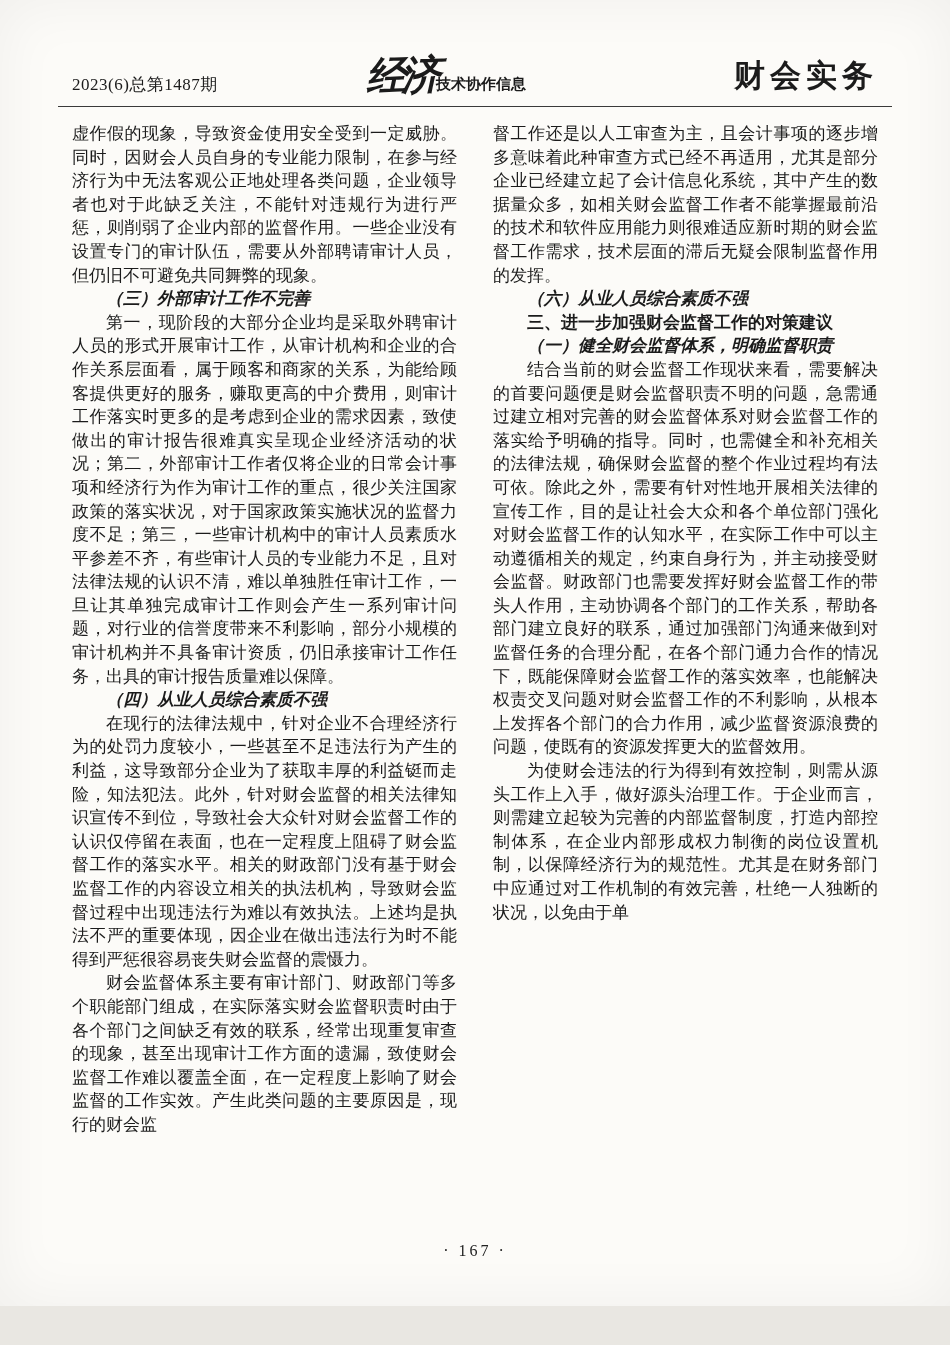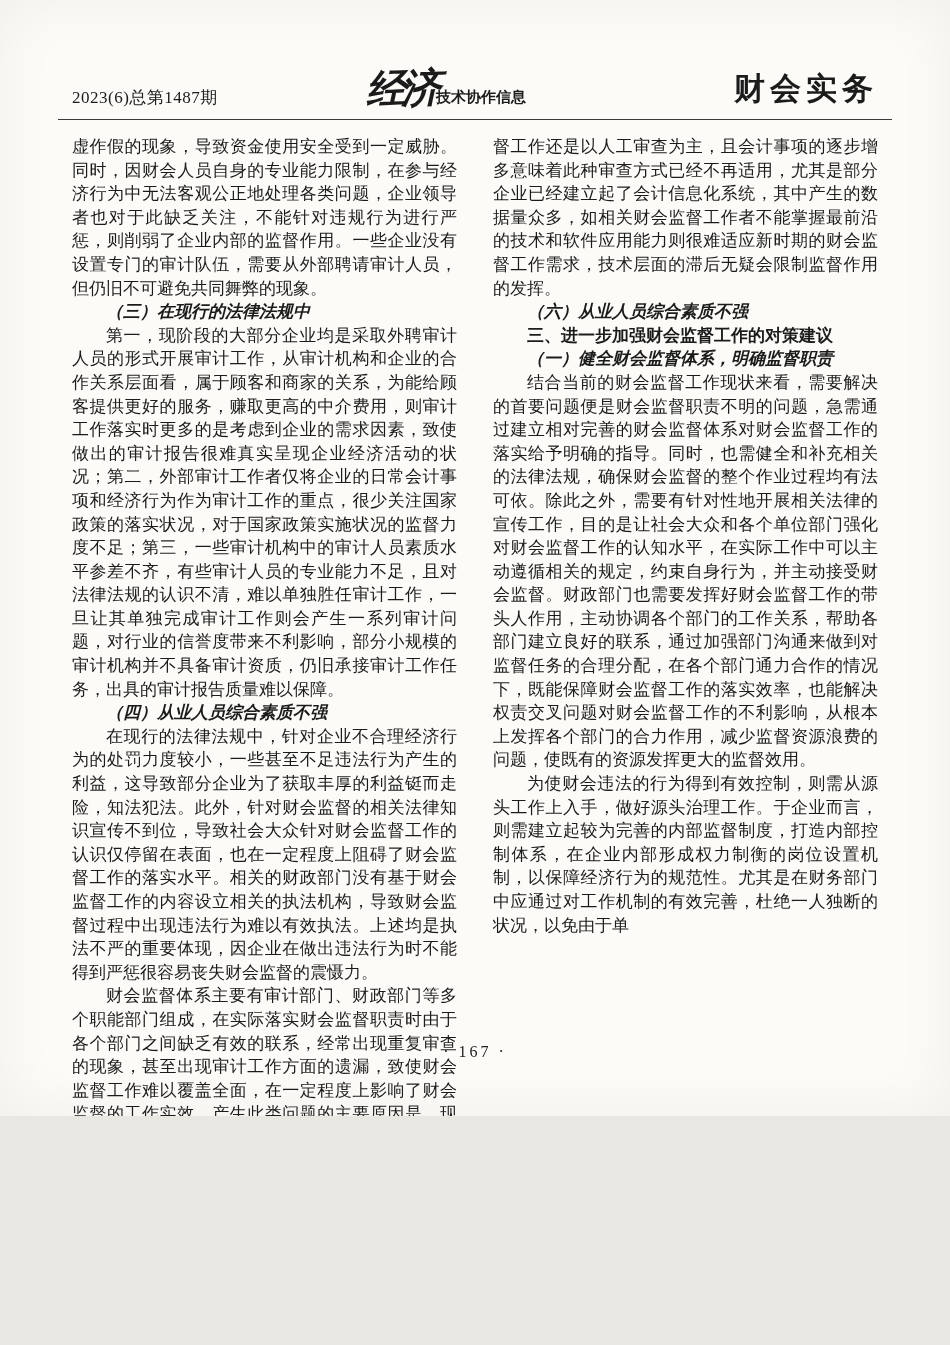--- a/index.html
+++ b/index.html
@@ -1,23 +1,23 @@
 <!DOCTYPE html>
 <html><head>
 <meta charset="utf-8">
 <style>
   html, body { margin: 0; padding: 0; background: #e9e7e2; }
   .page {
     position: relative;
     width: 950px;
-    height: 1116px;
+    height: 1306px;
     margin: 0 auto;
     background: #fcfbf8;
     box-sizing: border-box;
-    padding-top: 63px;
+    padding-top: 50px;
     color: #1b1b1b;
     font-family: "Liberation Serif", "DejaVu Serif", serif;
     box-shadow: inset 0 0 60px rgba(0,0,0,0.05);
     overflow: hidden;
   }
   .page-header {
     display: flex;
     align-items: flex-end;
     justify-content: space-between;
     padding: 0 72px;
@@ -79,21 +79,21 @@
     font-weight: 600;
   }
   .section-heading {
     font-family: "Liberation Sans", "DejaVu Sans", sans-serif;
     font-weight: 700;
     font-style: normal;
   }
   .page-footer {
     position: absolute;
     left: 0; right: 0;
-    bottom: 55px;
+    bottom: 46px;
     text-align: center;
   }
   .page-number {
     font-size: 16px;
     letter-spacing: 3px;
     color: #222;
   }
 </style>
 </head>
 <body>
@@ -108,21 +108,21 @@
     </div>
     <div class="section-title">财会实务</div>
   </header>
 
   <div class="header-rule"></div>
 
   <main class="columns">
 
     <section class="col">
       <p class="cont">虚作假的现象，导致资金使用安全受到一定威胁。同时，因财会人员自身的专业能力限制，在参与经济行为中无法客观公正地处理各类问题，企业领导者也对于此缺乏关注，不能针对违规行为进行严惩，则削弱了企业内部的监督作用。一些企业没有设置专门的审计队伍，需要从外部聘请审计人员，但仍旧不可避免共同舞弊的现象。</p>
-      <p class="sub-heading">（三）在现行的法律法规中</p>
+      <p class="sub-heading">（三）外部审计工作不完善</p>
       <p>第一，现阶段的大部分企业均是采取外聘审计人员的形式开展审计工作，从审计机构和企业的合作关系层面看，属于顾客和商家的关系，为能给顾客提供更好的服务，赚取更高的中介费用，则审计工作落实时更多的是考虑到企业的需求因素，致使做出的审计报告很难真实呈现企业经济活动的状况；第二，外部审计工作者仅将企业的日常会计事项和经济行为作为审计工作的重点，很少关注国家政策的落实状况，对于国家政策实施状况的监督力度不足；第三，一些审计机构中的审计人员素质水平参差不齐，有些审计人员的专业能力不足，且对法律法规的认识不清，难以单独胜任审计工作，一旦让其单独完成审计工作则会产生一系列审计问题，对行业的信誉度带来不利影响，部分小规模的审计机构并不具备审计资质，仍旧承接审计工作任务，出具的审计报告质量难以保障。</p>
       <p class="sub-heading">（四）从业人员综合素质不强</p>
       <p>在现行的法律法规中，针对企业不合理经济行为的处罚力度较小，一些甚至不足违法行为产生的利益，这导致部分企业为了获取丰厚的利益铤而走险，知法犯法。此外，针对财会监督的相关法律知识宣传不到位，导致社会大众针对财会监督工作的认识仅停留在表面，也在一定程度上阻碍了财会监督工作的落实水平。相关的财政部门没有基于财会监督工作的内容设立相关的执法机构，导致财会监督过程中出现违法行为难以有效执法。上述均是执法不严的重要体现，因企业在做出违法行为时不能得到严惩很容易丧失财会监督的震慑力。</p>
       <p>财会监督体系主要有审计部门、财政部门等多个职能部门组成，在实际落实财会监督职责时由于各个部门之间缺乏有效的联系，经常出现重复审查的现象，甚至出现审计工作方面的遗漏，致使财会监督工作难以覆盖全面，在一定程度上影响了财会监督的工作实效。产生此类问题的主要原因是，现行的财会监</p>
     </section>
 
     <section class="col">
       <p class="cont">督工作还是以人工审查为主，且会计事项的逐步增多意味着此种审查方式已经不再适用，尤其是部分企业已经建立起了会计信息化系统，其中产生的数据量众多，如相关财会监督工作者不能掌握最前沿的技术和软件应用能力则很难适应新时期的财会监督工作需求，技术层面的滞后无疑会限制监督作用的发挥。</p>
       <p class="sub-heading">（六）从业人员综合素质不强</p>
       <p class="section-heading">三、进一步加强财会监督工作的对策建议</p>

